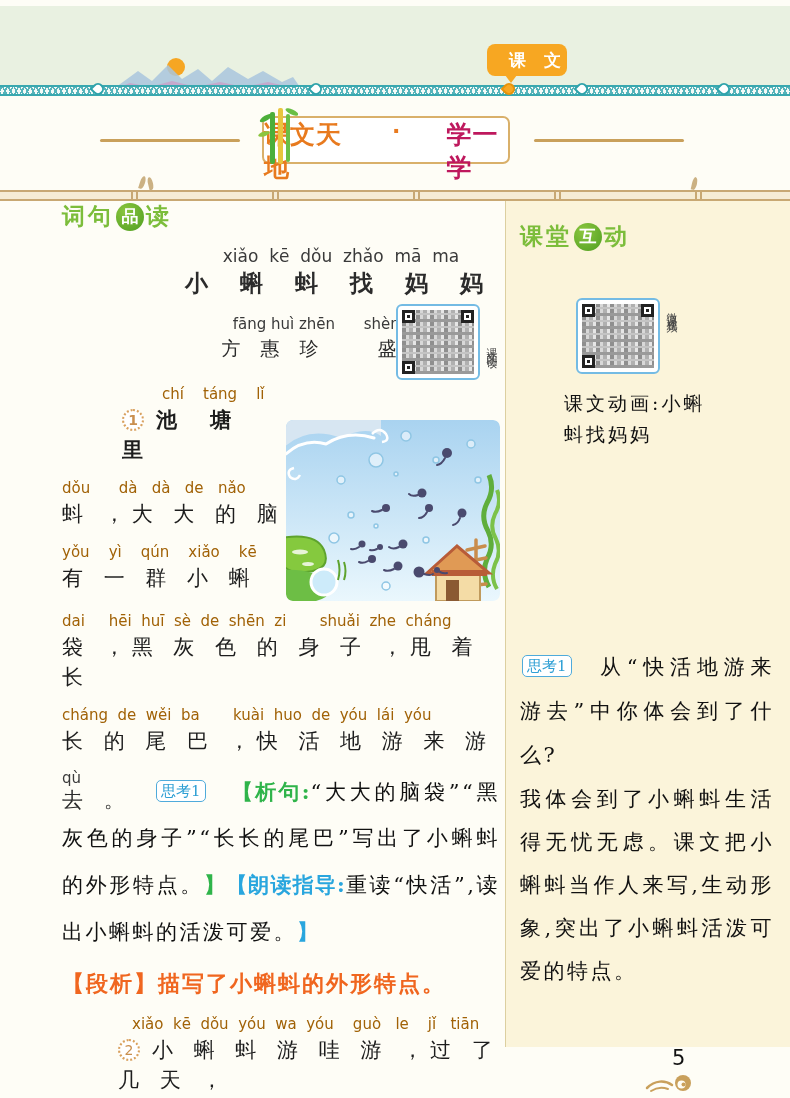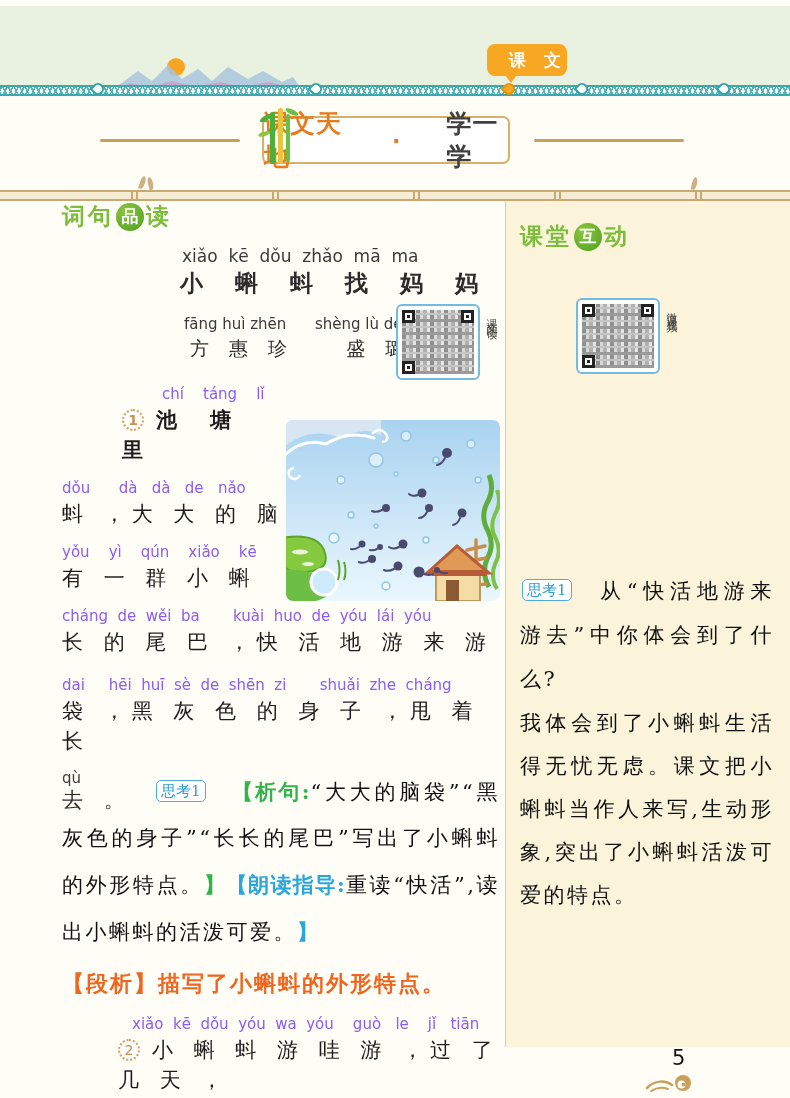--- a/index.html
+++ b/index.html
@@ -33,26 +33,26 @@
   }
   .tab:after {
     content:""; position:absolute; left:18px; bottom:-7px;
     border:6px solid transparent; border-top:8px solid #F7A722; border-bottom:none;
   }
   
   .bannerline { position:absolute; top:139px; height:3px; background:#C9A05B; border-radius:2px; }
   .plaque {
     position:absolute; left:262px; top:116px; width:248px; height:48px;
     background:#fff; border:2px solid #D9B06A; border-radius:7px;
-    display:flex; align-items:center; justify-content:center; z-index:2;gap:44px;
+    display:flex; align-items:flex-start; justify-content:center; z-index:2;gap:44px;
   }
   .plaque .bamboo { position:absolute; left:-6px; top:-14px; }
   .plaque .t-orange { color:#E87A1E; font-size:25px; font-weight:bold; letter-spacing:1px; }
   .plaque .t-dot { color:#E87A1E; font-size:22px; font-weight:bold; margin:0 2px; }
-  .plaque .t-green { color:#404040; font-size:25px; font-weight:bold; letter-spacing:1px; }
+  .plaque .t-green { color:#be185d; font-size:25px; font-weight:bold; letter-spacing:1px; }
   
   .bamboodiv {
     position:absolute; left:0; top:190px; width:790px; height:11px;
     background:
       repeating-linear-gradient(90deg, transparent 0 131px, #C8A873 131px 133px, #F6ECD4 133px 136px, #C8A873 136px 138px, transparent 138px 141px),
       #F6ECD4;
     border-top:2px solid #C8A873; border-bottom:2px solid #C8A873;
   }
   .leaf { position:absolute; width:5px; height:13px; background:#CBB183; border-radius:50% 50% 50% 0; }
   .leaf.l1 { left:140px; top:176px; transform:rotate(18deg); }
@@ -67,21 +67,21 @@
   .leftcol { position:absolute; left:62px; top:183px; width:438px; height:846px; padding-top:18px; }
   
   .sechead { display:flex; align-items:center; font-size:23px; font-weight:bold; color:#7CBD3B; letter-spacing:3px; }
   .seccircle {
     display:inline-flex; align-items:center; justify-content:center;
     width:28px; height:28px; border-radius:50%;
     background:radial-gradient(circle at 35% 30%, #8CC63F, #4E9E20);
     color:#fff; font-size:17px; font-weight:bold; letter-spacing:0; margin:0 2px;
   }
   
-  .titleblock { position:relative; margin-top:14px; text-align:left; }
+  .titleblock { position:relative; margin-top:14px; text-align:center; }
   .title-py { font-size:17px; color:#3a3a3a; white-space:pre; padding-left:120px; }
   .title-zh { font-size:23px; font-weight:bold; letter-spacing:12px; padding-left:118px; margin-top:2px; }
   .authors-py { font-size:15px; color:#3a3a3a; white-space:pre; padding-left:122px; margin-top:16px; }
   .authors-zh { font-size:19px; letter-spacing:7px; padding-left:128px; margin-top:3px; white-space:pre; }
   
   .qrbox { border:2px solid #74BBE4; border-radius:6px; background:#fff; padding:4px; position:relative; }
   .qrnoise {
     width:100%; height:100%; position:relative;
     background:
       repeating-linear-gradient(0deg,#9a9a9a 0 3px,transparent 3px 7px,#c4c4c4 7px 9px,transparent 9px 13px),
@@ -90,21 +90,21 @@
   .finder { position:absolute; width:13px; height:13px; border:3px solid #222; background:#fff; }
   .finder:after { content:""; position:absolute; left:2px; top:2px; width:3px; height:3px; background:#222; }
   .finder.tl { left:0; top:0; } .finder.tr { right:0; top:0; } .finder.bl { left:0; bottom:0; }
   .qr-wrap { position:absolute; right:2px; top:58px; display:flex; }
   .qr-left { width:84px; height:76px; }
   .qrlabel { writing-mode:vertical-rl; font-size:11px; color:#444; letter-spacing:3px; margin-left:3px; margin-top:6px; }
   
   .flow { position:relative; margin-top:22px; }
   .pond { position:absolute; right:0; top:36px; border-radius:6px; }
   .rline { margin-bottom:13px; }
-  .rline .py { font-size:15px; color:#8b5cf6; white-space:pre; line-height:20px; }
+  .rline .py { font-size:15px; color:#a16207; white-space:pre; line-height:20px; }
   .rline .zh { font-size:21px; color:#1d1d1d; letter-spacing:7px; line-height:30px; margin-top:1px; white-space:pre-wrap; }
   .narrow { width:228px; }
   .p1first .py { padding-left:100px; }
   .p1first .zh { padding-left:60px; letter-spacing:13px;font-weight:bold; }
   .p2first .py { padding-left:70px; }
   .p2first .zh { padding-left:56px; }
   .marker {
     display:inline-flex; align-items:center; justify-content:center;
     width:22px; height:22px; border:2px dotted #D9A15E; border-radius:50%;
     color:#C98F4F; font-size:14px; margin-right:12px; letter-spacing:0;
@@ -194,20 +194,21 @@
   <div class="rp-qrblock">
     <div class="qrbox qr-left">
       <div class="qrnoise">
         <span class="finder tl"></span>
         <span class="finder tr"></span>
         <span class="finder bl"></span>
       </div>
     </div>
     <div class="qrlabel">微课视频</div>
   </div>
+  <div class="rp-caption">课文动画:小蝌蚪找妈妈</div>
   <div class="rp-think">
     <span class="badge">思考1</span>
     <span class="rp-q">从“快活地游来游去”中你体会到了什么?</span>
   </div>
   <div class="rp-answer">我体会到了小蝌蚪生活得无忧无虑。课文把小蝌蚪当作人来写,生动形象,突出了小蝌蚪活泼可爱的特点。</div>
 </div>
 
 <div class="leftcol">
   <div class="sechead">
     <span>词句</span>
@@ -324,27 +325,27 @@
       <div class="zh"><span class="marker">1</span><span>池 塘 里</span></div>
     </div>
     <div class="rline narrow">
       <div class="py">dǒu      dà   dà   de   nǎo</div>
       <div class="zh">蚪 ，大 大 的 脑</div>
     </div>
     <div class="rline narrow">
       <div class="py">yǒu    yì    qún    xiǎo    kē</div>
       <div class="zh">有 一 群 小 蝌</div>
     </div>
+    <div class="rline" style="margin-top:18px">
+      <div class="py">dai     hēi  huī  sè  de  shēn  zi       shuǎi  zhe  cháng</div>
+      <div class="zh">袋 ，黑 灰 色 的 身 子 ，甩 着 长</div>
+    </div>
     <div class="rline">
       <div class="py">cháng  de  wěi  ba       kuài  huo  de  yóu  lái  yóu</div>
       <div class="zh">长 的 尾 巴 ，快 活 地 游 来 游</div>
-    </div>
-    <div class="rline" style="margin-top:18px">
-      <div class="py">dai     hēi  huī  sè  de  shēn  zi       shuǎi  zhe  cháng</div>
-      <div class="zh">袋 ，黑 灰 色 的 身 子 ，甩 着 长</div>
     </div>
 
     <div class="annpara">
       <span class="ruqu">
         <span class="py">qù</span>
         <span class="zh">去 。</span>
       </span>
       <span class="badge">思考1</span>
       <span class="annhead green">【析句:</span><span class="kai">“大大的脑袋”“黑灰色的身子”“长长的尾巴”写出了小蝌蚪的外形特点。</span><span class="annhead green">】</span><span class="annhead blue">【朗读指导:</span><span class="kai">重读“快活”,读出小蝌蚪的活泼可爱。</span><span class="annhead blue">】</span>
     </div>

